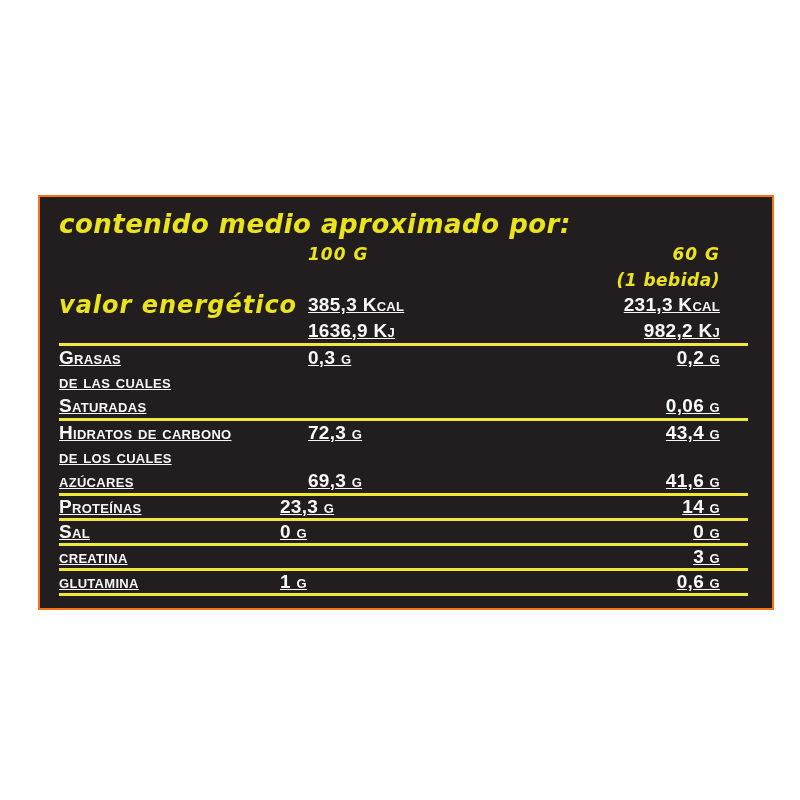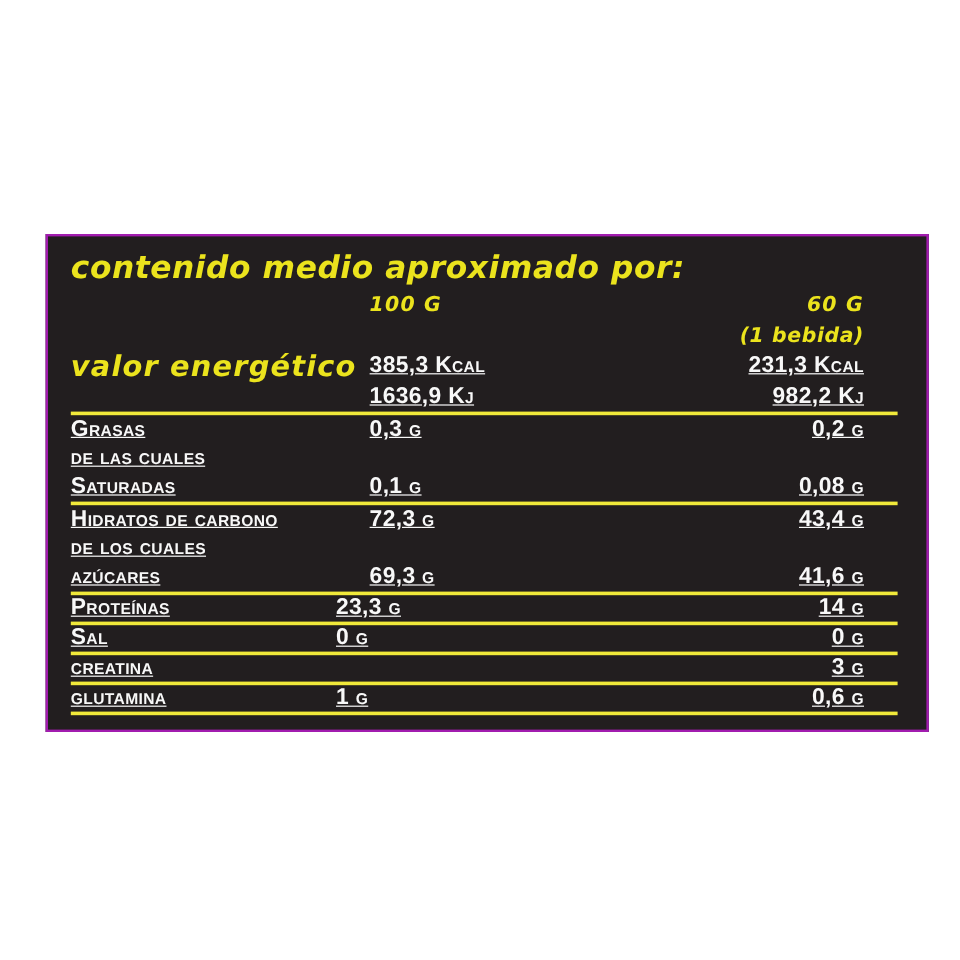--- a/index.html
+++ b/index.html
@@ -9,21 +9,21 @@
     background:#ffffff;
     font-family:"Liberation Sans",sans-serif;
     overflow:hidden;
   }
   .panel{
     position:absolute;
     left:38px;top:195px;
     width:736px;height:415px;
     box-sizing:border-box;
     background:#221e1f;
-    border:2px solid #a21caf;
+    border:2px solid #f97316;
     padding:11px 24px 0 19px;
     overflow:hidden;
   }
   .title{
     margin:0;
     height:33px;line-height:33px;
     font-family:"DejaVu Sans",sans-serif;
     font-style:italic;
     font-weight:bold;
     font-size:26px;
@@ -102,22 +102,21 @@
     </div>
 
     <div class="row h24">
       <span class="lbl white">de las cuales</span>
       <span class="v1 white"></span>
       <span class="v2 white"></span>
     </div>
 
     <div class="row h24">
       <span class="lbl white">Saturadas</span>
-      <span class="v1 white">0,1 g</span>
-      <span class="v2 white">0,08 g</span>
+      <span class="v2 white">0,06 g</span>
     </div>
 
     <div class="sep"></div>
 
     <div class="row h24">
       <span class="lbl white">Hidratos de carbono</span>
       <span class="v1 white">72,3 g</span>
       <span class="v2 white">43,4 g</span>
     </div>
 

